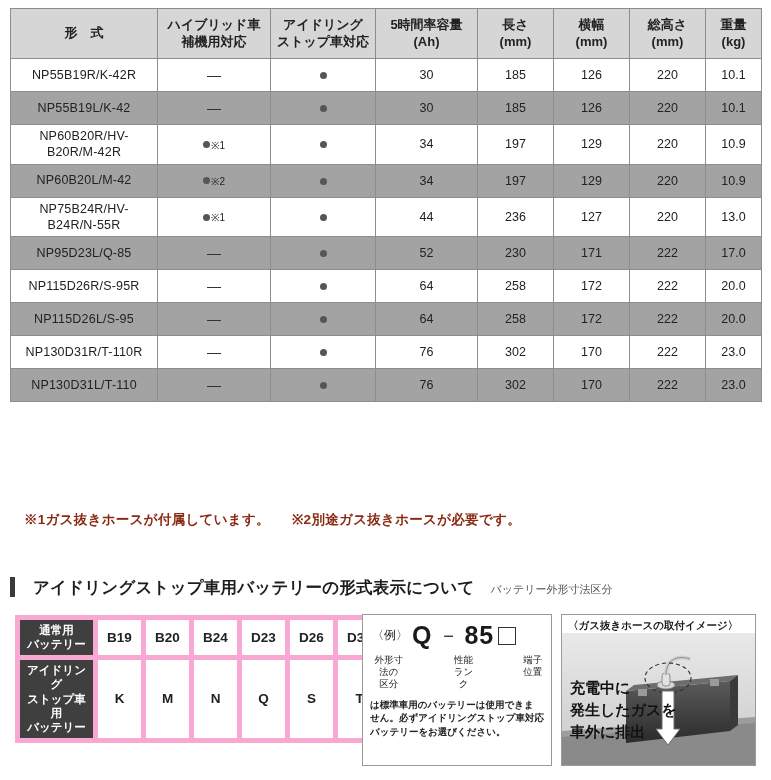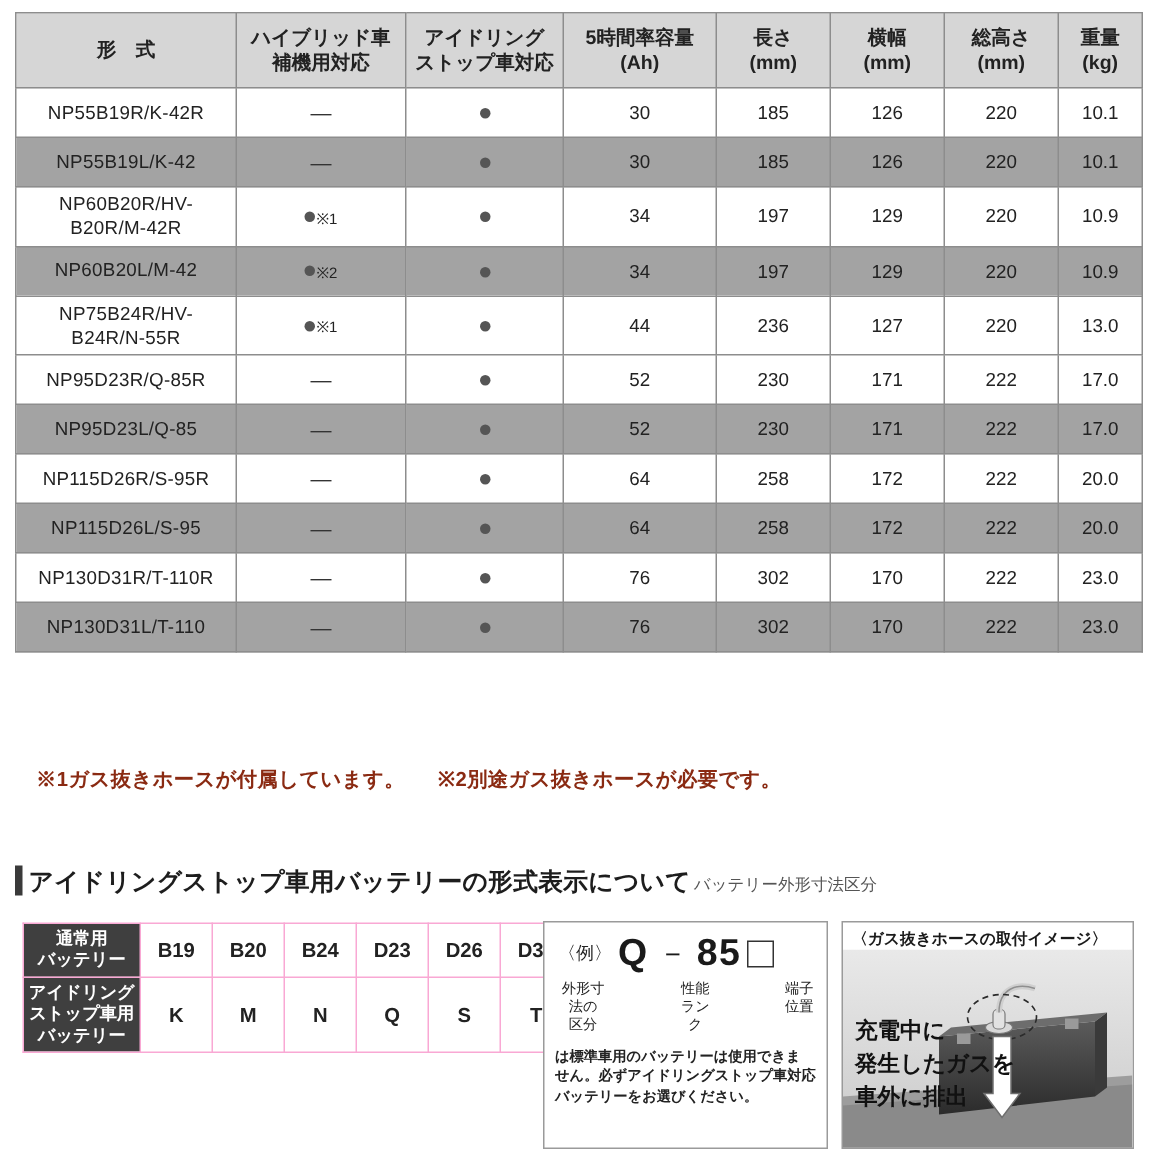--- a/index.html
+++ b/index.html
@@ -85,21 +85,21 @@
   }
   .footnote .gap { display:inline-block; width: 14px; }
 
   
   .sec-head {
     position: absolute;
     left: 10px;
     top: 577px;
     display: flex;
     align-items: flex-end;
-    gap: 2px;
+    gap: 16px;
   }
   .sec-bar {
     width: 5px;
     height: 20px;
     background: #3a3a3a;
     margin-right: 2px;
     margin-bottom: 2px;
   }
   .sec-title {
     font-size: 16.5px;
@@ -124,21 +124,21 @@
 
   
   table.types {
     border-collapse: collapse;
     table-layout: fixed;
     position: absolute;
     left: 5px;
     top: 7px;
   }
   table.types td, table.types th {
-    border: 1px solid #f9a8d4;
+    border: 5px solid #f9a8d4;
     text-align: center;
     vertical-align: middle;
     font-size: 13px;
     color: #222;
     background: #fff;
   }
   table.types th.rowlab {
     background: #3f3f3f;
     color: #fff;
     font-weight: bold;
@@ -362,32 +362,20 @@
               <div>NP75B24R/HV-</div>
               <div>B24R/N-55R</div>
             </td>
             <td><span class="dot"></span><span class="note-sup">※1</span></td>
             <td><span class="dot"></span></td>
             <td>44</td>
             <td>236</td>
             <td>127</td>
             <td>220</td>
             <td>13.0</td>
-          </tr>
-          <tr>
-            <td class="model">
-              <div>NP95D23R/Q-85R</div>
-            </td>
-            <td><span class="dash">—</span></td>
-            <td><span class="dot"></span></td>
-            <td>52</td>
-            <td>230</td>
-            <td>171</td>
-            <td>222</td>
-            <td>17.0</td>
           </tr>
           <tr class="alt">
             <td class="model">
               <div>NP95D23L/Q-85</div>
             </td>
             <td><span class="dash">—</span></td>
             <td><span class="dot"></span></td>
             <td>52</td>
             <td>230</td>
             <td>171</td>

